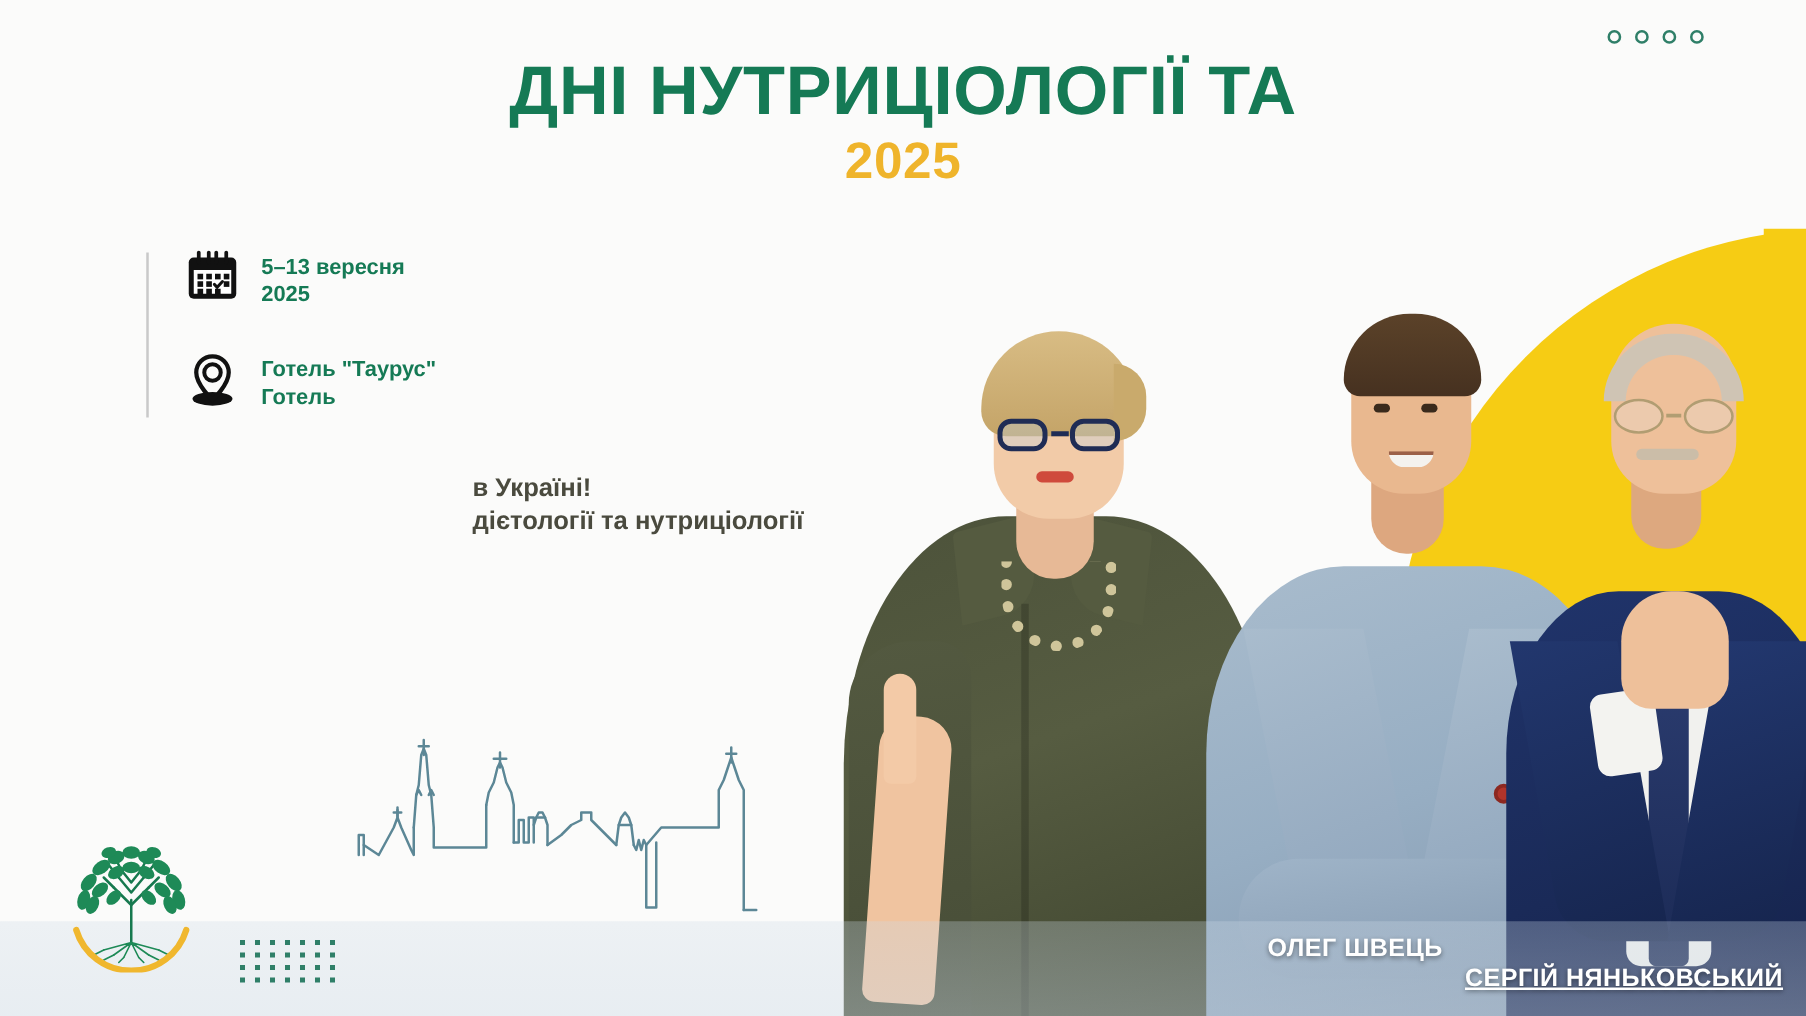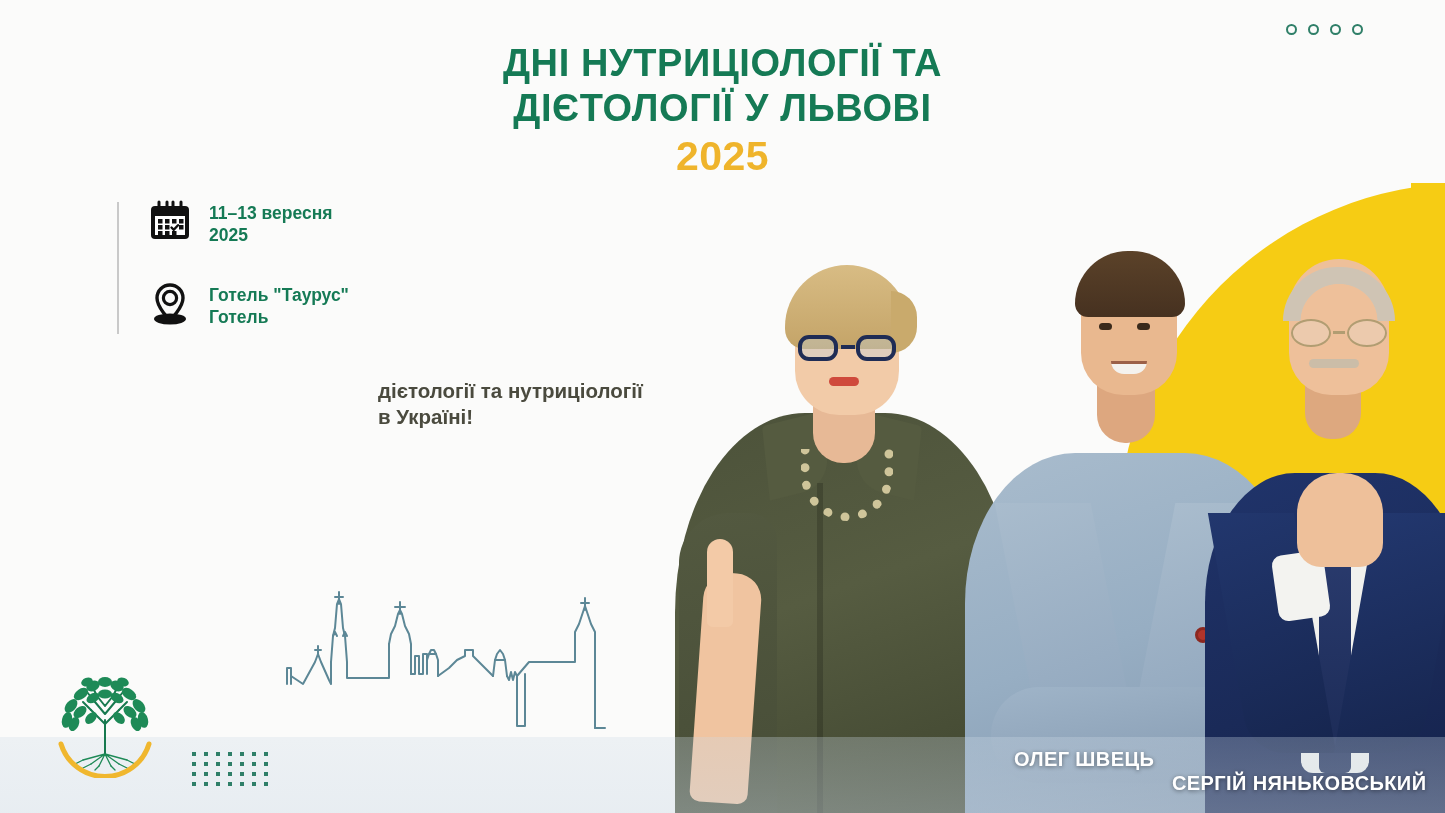--- a/index.html
+++ b/index.html
@@ -26,21 +26,21 @@
   .dots-ring{ position:absolute; right:82px; top:24px; display:flex; gap:11px; z-index:6;}
   .dots-ring i{ display:block; width:11px;height:11px;border-radius:50%;
     border:2px solid #2F7F68; }
 
   
   .headline{
     position:absolute; left:0; right:0; top:44px; text-align:center; z-index:6;
     line-height:1.02;
   }
   .headline .l1,.headline .l2{
-    display:block; color:#157A55; font-weight:bold; font-size:38px;
+    display:block; color:#157A55; font-weight:bold; font-size:55px;
     letter-spacing:.6px; text-transform:uppercase;
   }
   .headline .l2{ margin-top:6px; }
   .headline .yr{
     display:block; margin-top:8px; color:#EFB42B; font-weight:bold;
     font-size:41px; letter-spacing:.5px;
   }
 
   
   .info{ position:absolute; left:117px; top:198px; z-index:6; padding-left:30px; }
@@ -253,40 +253,39 @@
     pointer-events:none;
   }
   .name{
     position:absolute; z-index:7; color:#ffffff; font-weight:bold;
     font-size:20px; letter-spacing:.4px; text-transform:uppercase;
     text-shadow:0 1px 4px rgba(0,0,0,.45);
     white-space:nowrap;
   }
   .n-olena{ left:740px; top:772px; }
   .n-oleh{ left:1014px; top:748px; }
-  .n-serhii{ left:1172px; top:772px; }
+  .n-serhii{ left:1172px; top:772px;text-decoration:underline; }
 </style>
 </head>
 <body>
 
 <div class="stage">
 
   <div class="yellow-circle"></div>
   <div class="yellow-edge"></div>
 
   <div class="dots-ring">
     <i></i>
     <i></i>
     <i></i>
     <i></i>
   </div>
 
   <div class="headline">
     <span class="l1">ДНІ НУТРИЦІОЛОГІЇ ТА</span>
-    <span class="l2">ДІЄТОЛОГІЇ У ЛЬВОВІ</span>
     <span class="yr">2025</span>
   </div>
 
   <div class="info">
 
     <div class="info-row">
       <div class="info-ico">
         <svg width="46" height="46" viewBox="0 0 46 46">
           <rect x="4" y="8" width="38" height="33" rx="4" fill="#111111"></rect>
           <rect x="8" y="18" width="30" height="19" fill="#ffffff"></rect>
@@ -300,21 +299,21 @@
               <rect x="18" y="27" width="4.5" height="4.5"></rect>
             <rect x="32" y="27" width="4.5" height="4.5"></rect>
             <rect x="11" y="33" width="4.5" height="4.5"></rect>
               <rect x="18" y="33" width="4.5" height="4.5"></rect>
             <rect x="25" y="33" width="4.5" height="4.5"></rect>
           </g>
           <path d="M24.5 29.5l2.2 2.3 4.3-4.6" stroke="#111111" stroke-width="2.4" fill="none" stroke-linecap="round"></path>
         </svg>
       </div>
       <div class="info-txt">
-        <div>11–13 вересня</div>
+        <div>5–13 вересня</div>
         <div>2025</div>
       </div>
     </div>
 
     <div class="info-row">
       <div class="info-ico">
         <svg width="46" height="46" viewBox="0 0 46 46">
           <ellipse cx="23" cy="39" rx="16" ry="5.5" fill="#111111"></ellipse>
           <path d="M23 5c-7.2 0-13 5.8-13 13 0 9.8 13 22 13 22s13-12.2 13-22c0-7.2-5.8-13-13-13z" fill="none" stroke="#111111" stroke-width="3.4"></path>
           <circle cx="23" cy="18" r="6.6" fill="none" stroke="#111111" stroke-width="3.2"></circle>
@@ -322,22 +321,22 @@
       </div>
       <div class="info-txt">
         <div>Готель "Таурус"</div>
         <div>Готель</div>
       </div>
     </div>
 
   </div>
 
   <div class="subtitle">
+    <div>в Україні!</div>
     <div>дієтології та нутриціології</div>
-    <div>в Україні!</div>
   </div>
 
   <div class="skyline">
     <svg width="340" height="152" viewBox="0 0 340 152" fill="none" stroke="#5C8796" stroke-width="2" stroke-linejoin="round" stroke-linecap="round">
       <path d="M2 96 L2 80 L6 80 L6 96"></path>
       <path d="M6 88 L18 96 L30 74 L33 66 L33 60 M33 66 L36 74 L44 92 L46 96 L46 74"></path>
       <path d="M30 62 L36 62 M33 58 L33 68"></path>
       <path d="M46 74 L48 48 L50 40 L52 16 L54 11 L56 16 L58 40 L60 48 L62 74 L62 90 L104 90 L104 56"></path>
       <path d="M48 48 L50 44 L52 48 M58 48 L60 44 L62 48"></path>
       <path d="M50 9 L58 9 M54 4 L54 16"></path>

